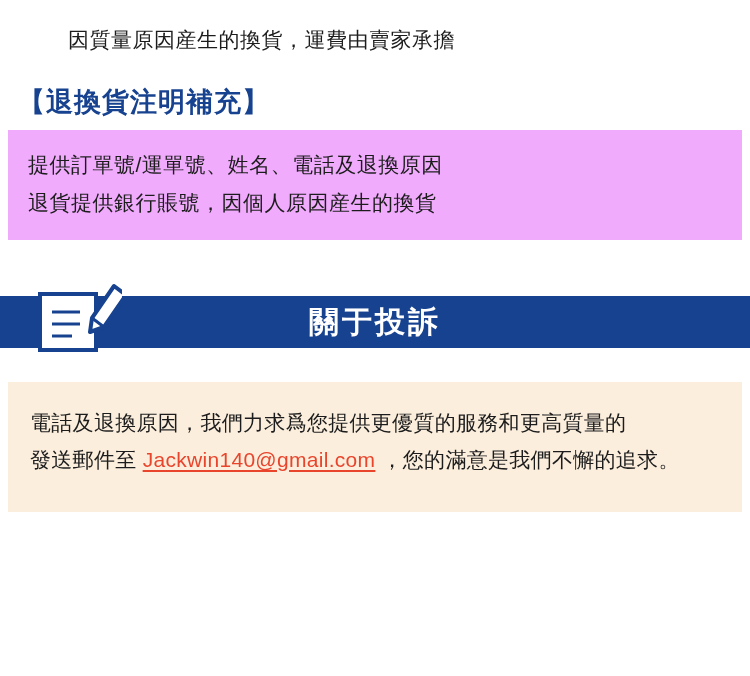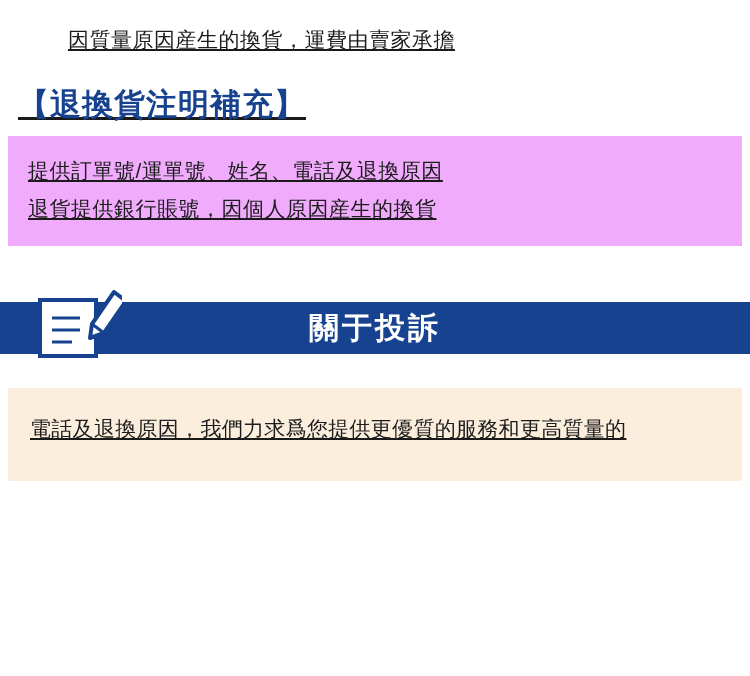--- a/index.html
+++ b/index.html
@@ -11,38 +11,37 @@
     height: 676px;
     background: #ffffff;
     font-family: "Liberation Sans", sans-serif;
     color: #1a1a1a;
     overflow: hidden;
   }
   .page {
     position: relative;
     width: 750px;
     height: 676px;
-    text-decoration: underline;
   }
 
   
   .policy-lines {
     padding: 18px 0 0 0;
   }
   .policy-line {
     font-size: 21px;
     line-height: 1.5;
     color: #1c1c1c;
     padding: 6px 0 6px 68px;
     letter-spacing: 0.5px;
   }
 
   
   .bracket-heading {
-    font-size: 31px;
+    font-size: 27px;
     font-weight: bold;
     color: #17428f;
     padding: 22px 0 10px 18px;
     letter-spacing: 1px;
   }
 
   
   .cream-block {
     background: #f0abfc;
     margin: 0 8px;
@@ -139,15 +138,16 @@
         <g>
           <polygon points="56,40 78,8 90,17 68,49 54,54" fill="#ffffff" stroke="#17428f" stroke-width="4" stroke-linejoin="round"></polygon>
           <line x1="56" y1="40" x2="68" y2="49" stroke="#17428f" stroke-width="3"></line>
         </g>
       </svg>
     </div>
   </div>
 
   <div class="footer-block">
     <div class="footer-line">電話及退換原因，我們力求爲您提供更優質的服務和更高質量的</div>
+    <div class="footer-line"><span>發送郵件至 </span><span class="email">Jackwin140@gmail.com</span><span> ，您的滿意是我們不懈的追求。</span></div>
   </div>
 
 </div>
 
 </body></html>

